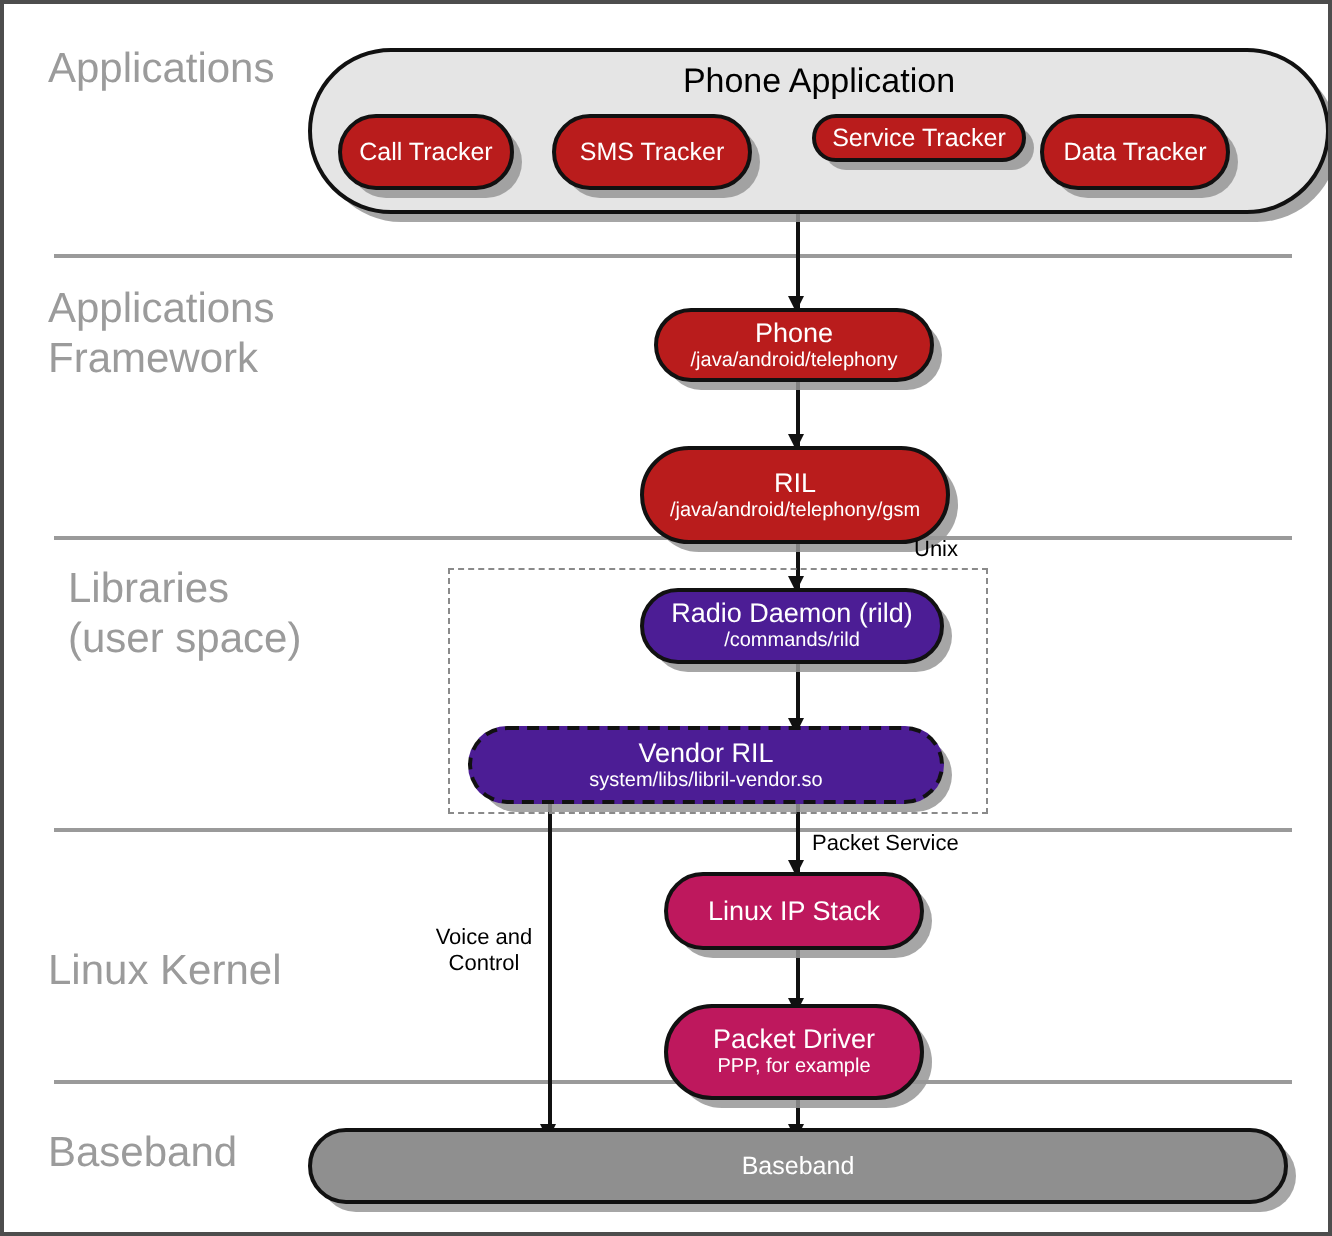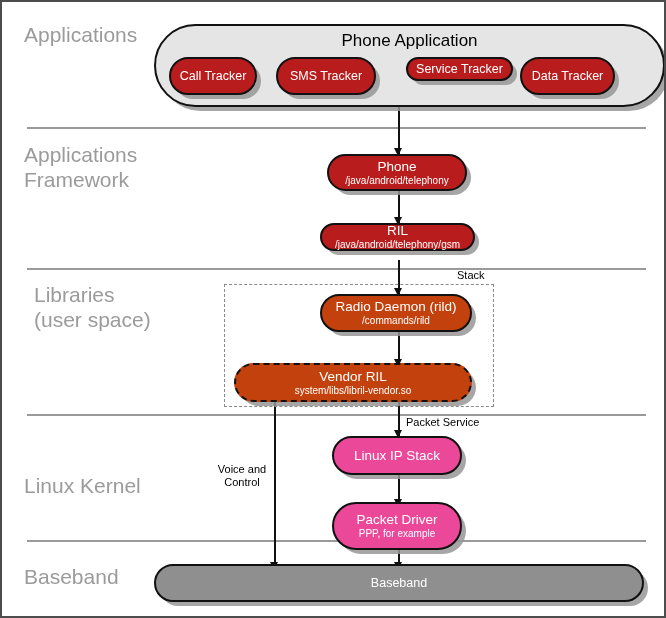--- a/index.html
+++ b/index.html
@@ -58,22 +58,22 @@
     white-space: nowrap;
   }
   .node .sub {
     font-size: 10px;
     line-height: 12px;
     white-space: nowrap;
   }
   .node.big .title { font-size: 13.5px; line-height: 16px; }
 
   .blue  { background: #b91c1c; }
-  .green { background: #c2410c; }
-  .red   { background: #ec4899; }
+  .green { background: #4c1d95; }
+  .red   { background: #be185d; }
   .gray  { background: #8f8f8f; }
 
   .node.dashed { border: 2px dashed #111111; }
 
   
   #phone-app-container {
     position: absolute;
     left: 152px;
     top: 22px;
     width: 511px;
@@ -202,27 +202,27 @@
     <div class="title">Service Tracker</div>
   </div>
   <div class="node blue" style="left:518px; top:55px; width:95px; height:38px;">
     <div class="title">Data Tracker</div>
   </div>
 
   <div class="node blue big" style="left:325px; top:152px; width:140px; height:37px;">
     <div class="title">Phone</div>
     <div class="sub">/java/android/telephony</div>
   </div>
-  <div class="node blue big" style="left:318px; top:221px; width:155px; height:28px;">
+  <div class="node blue big" style="left:318px; top:221px; width:155px; height:49px;">
     <div class="title">RIL</div>
     <div class="sub">/java/android/telephony/gsm</div>
   </div>
 
   <div id="unix-box"></div>
-  <div id="unix-label">Stack</div>
+  <div id="unix-label">Unix</div>
 
   <div class="node green big" style="left:318px; top:292px; width:152px; height:38px;">
     <div class="title">Radio Daemon (rild)</div>
     <div class="sub">/commands/rild</div>
   </div>
   <div class="node green big dashed" style="left:232px; top:361px; width:238px; height:39px;">
     <div class="title">Vendor RIL</div>
     <div class="sub">system/libs/libril-vendor.so</div>
   </div>
 

